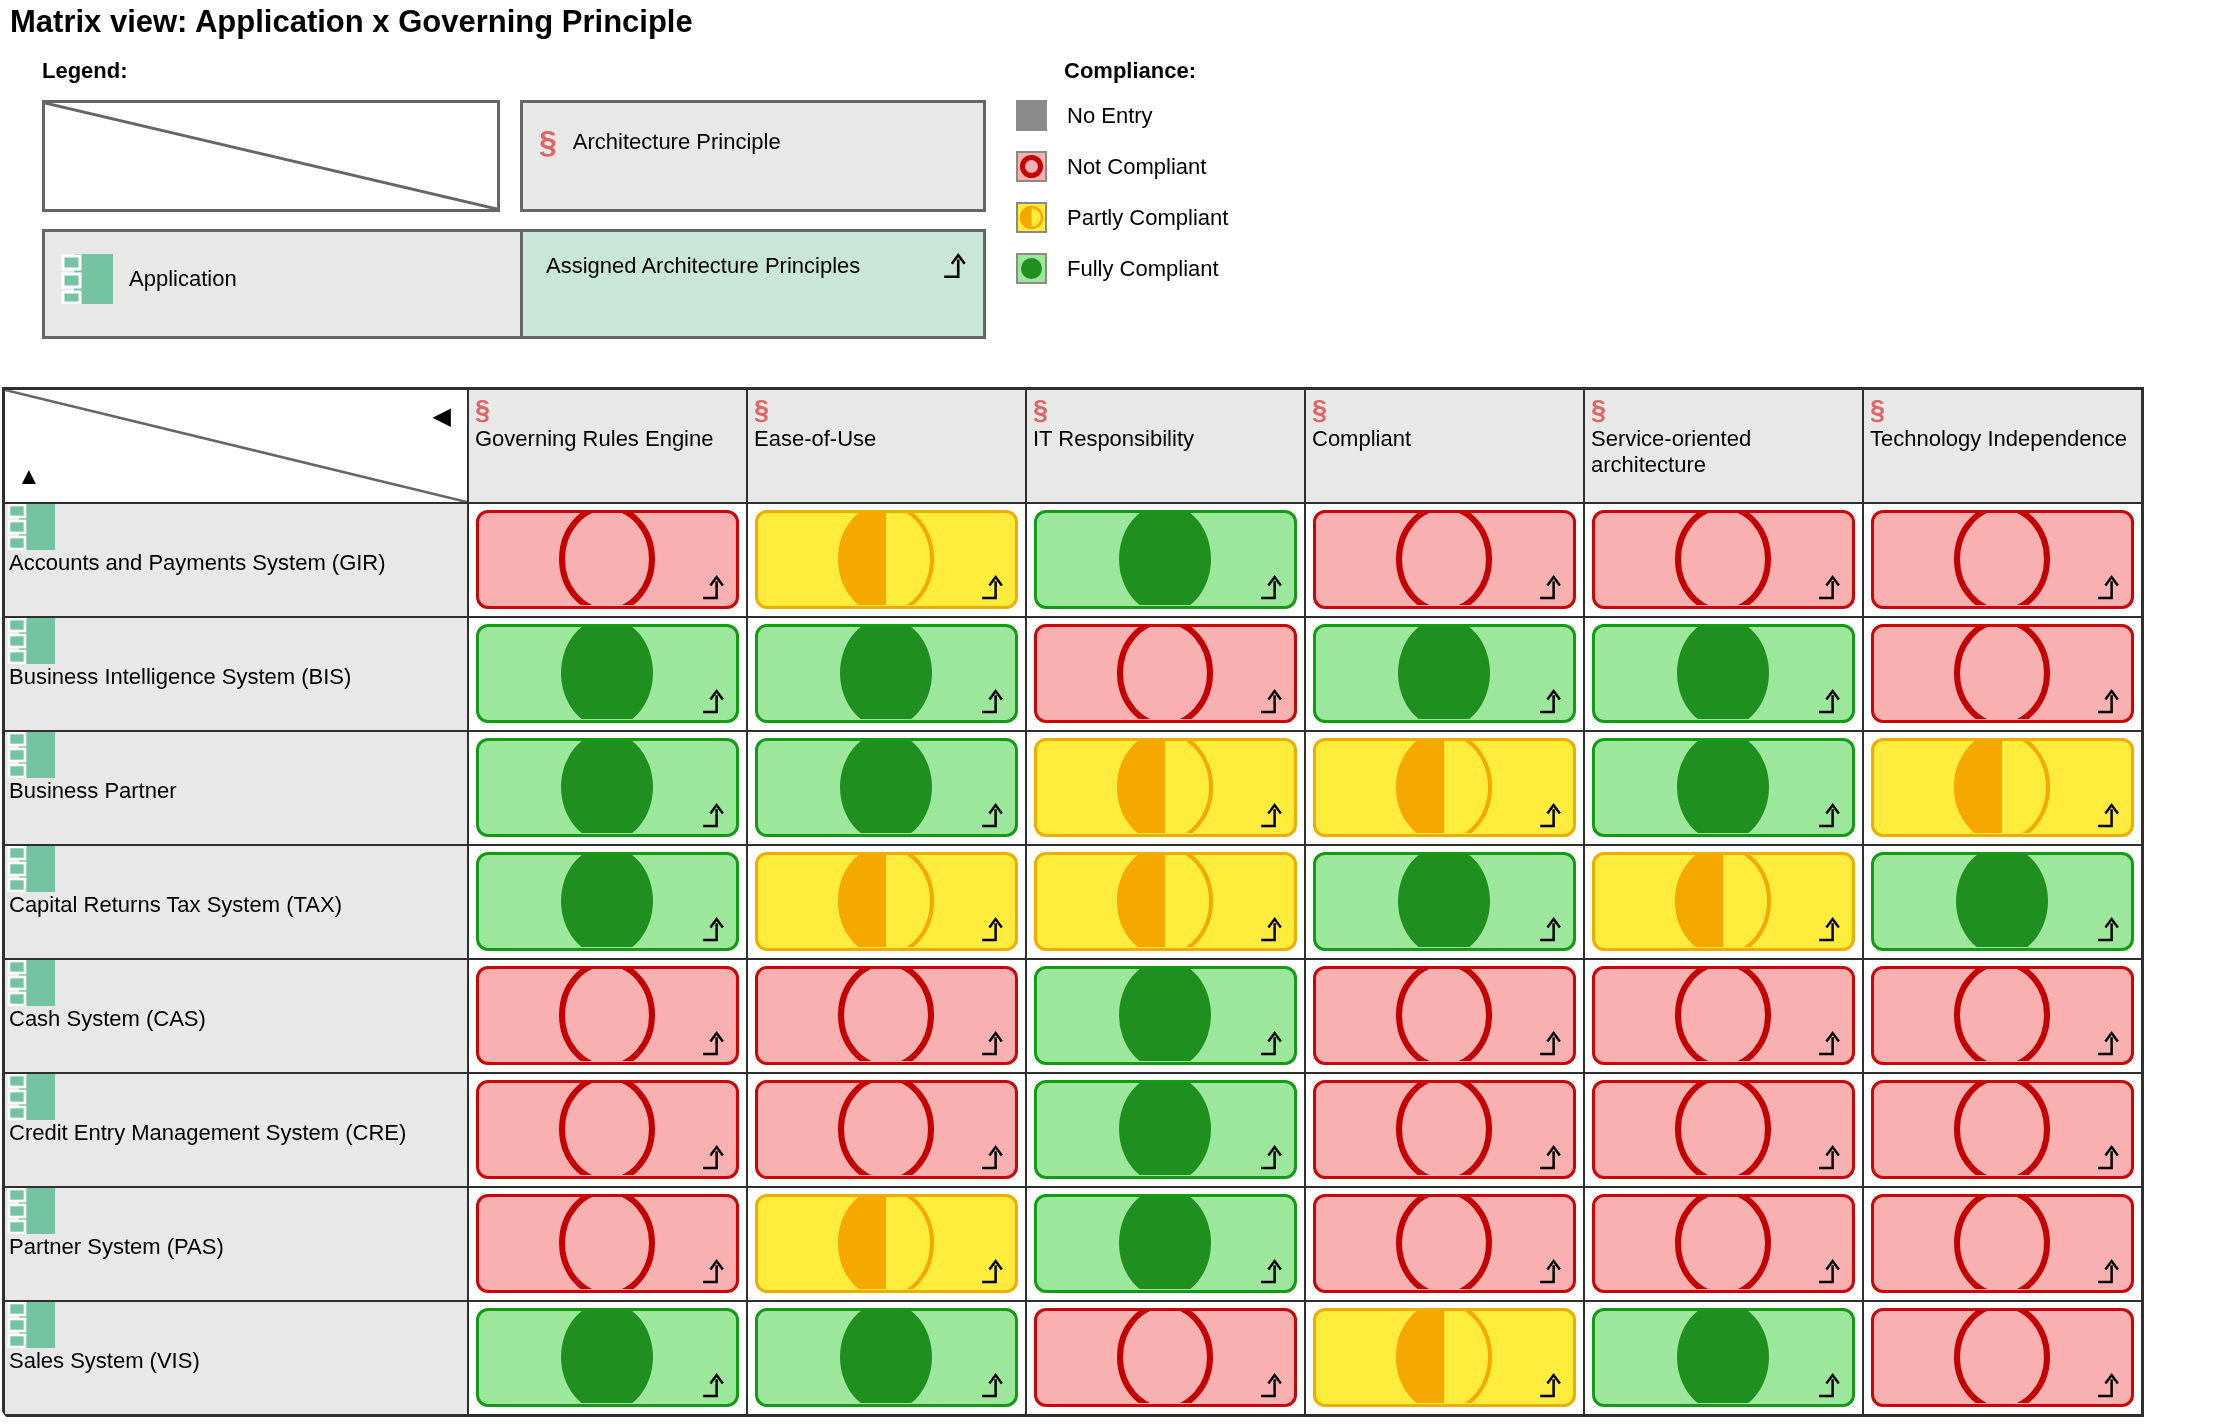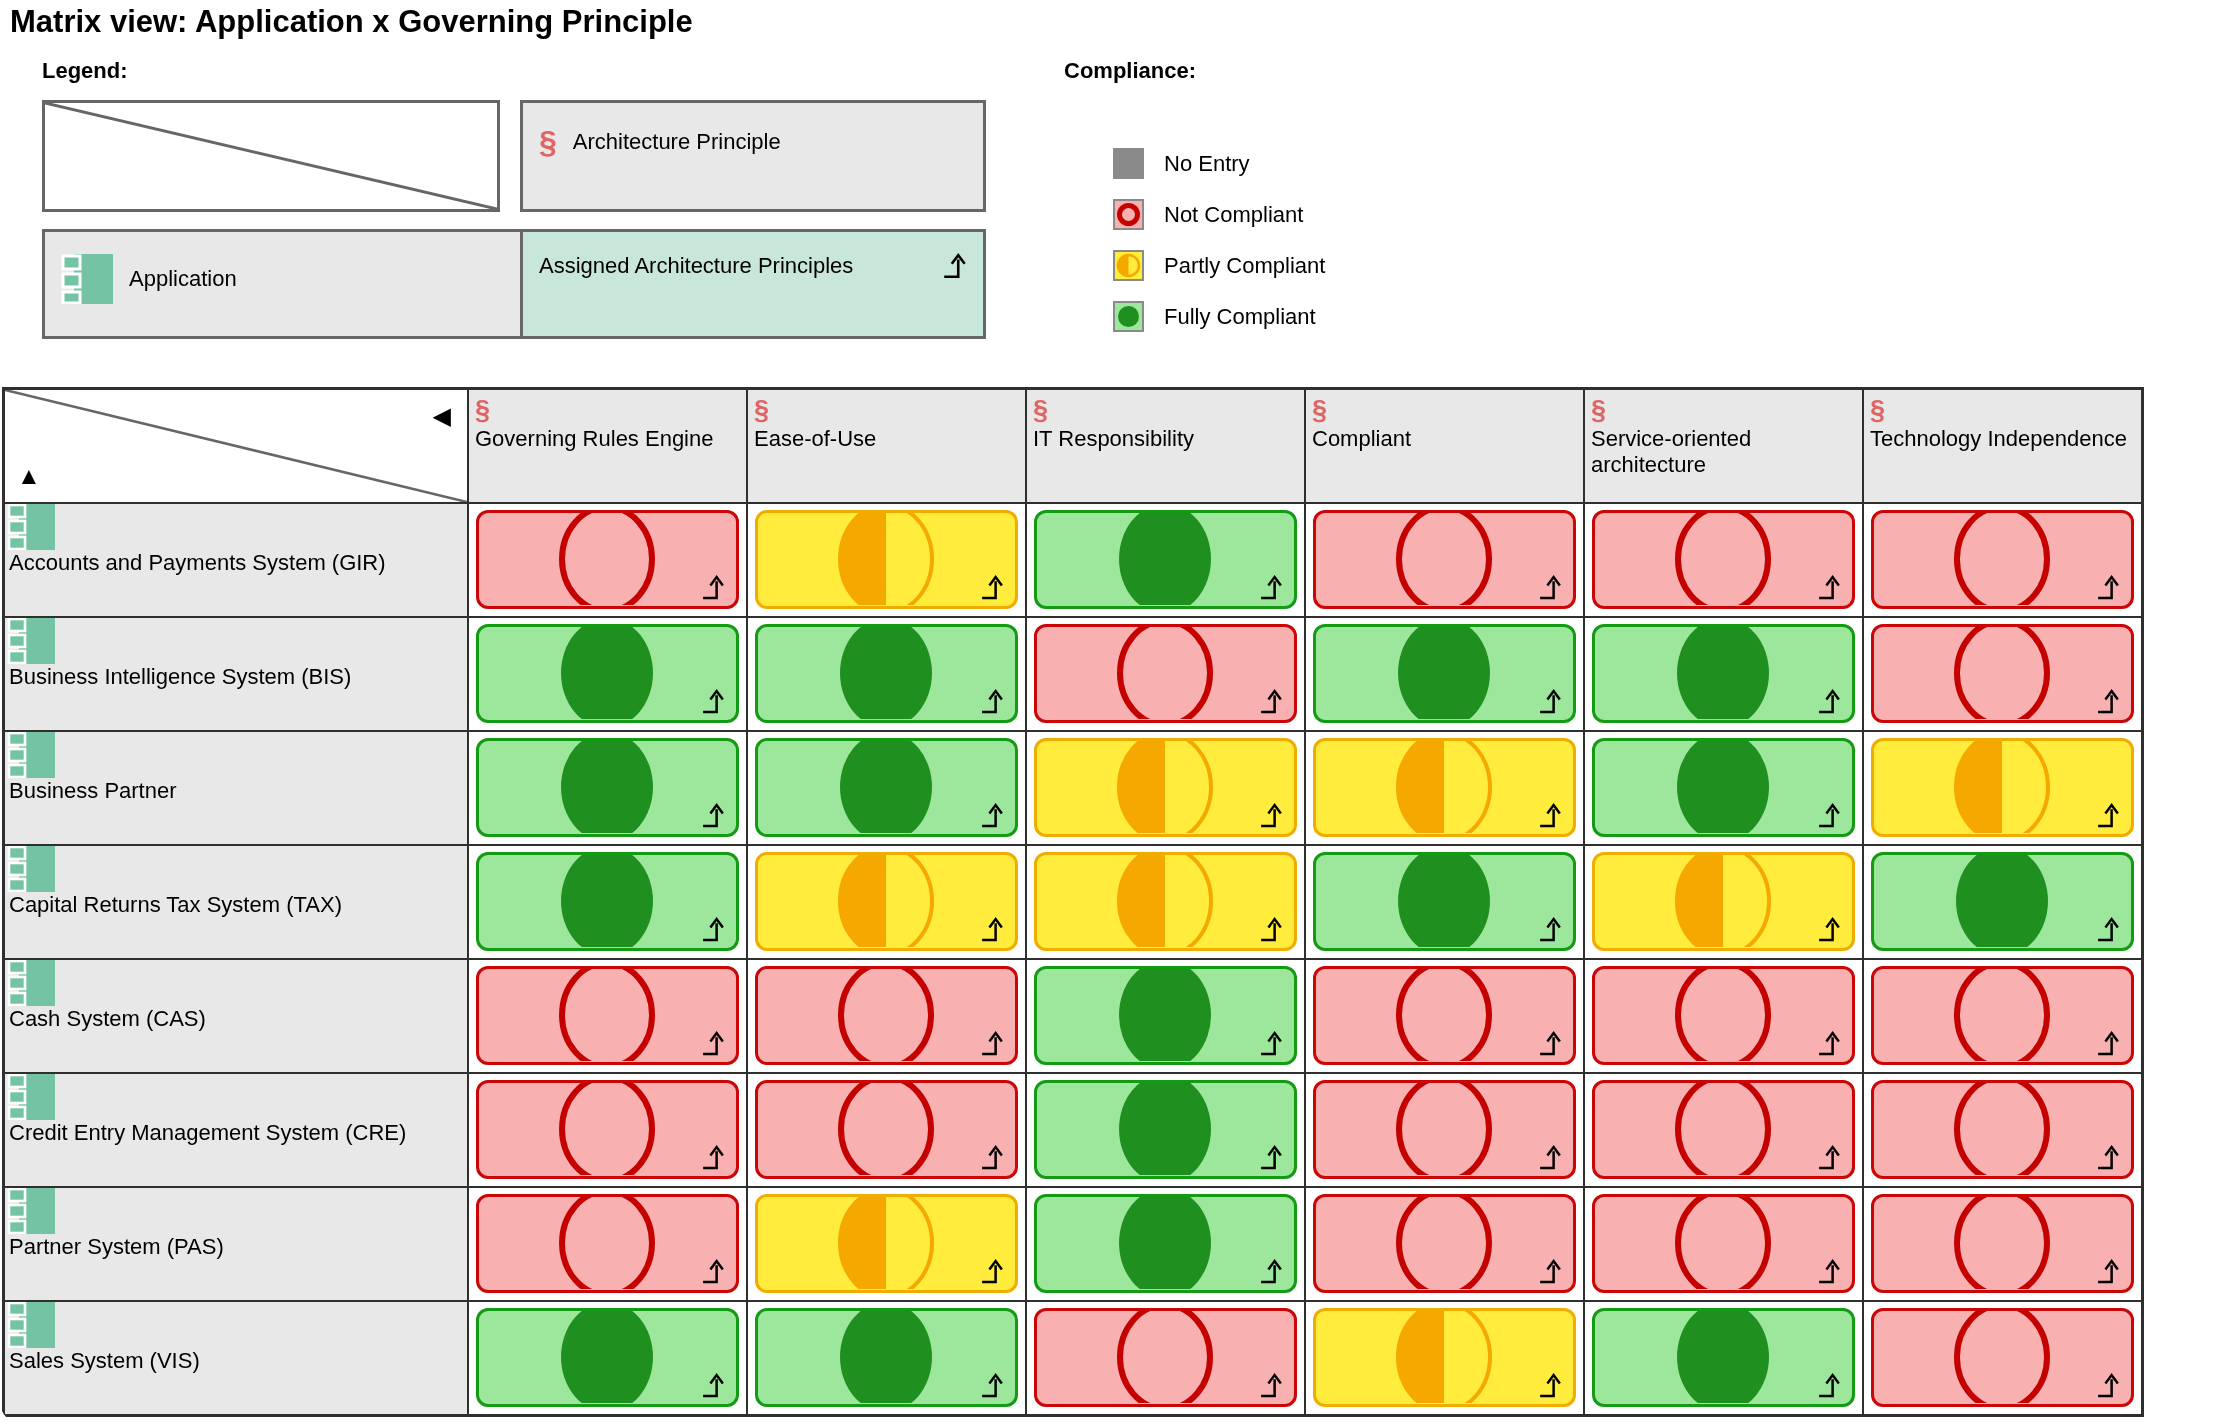--- a/index.html
+++ b/index.html
@@ -4,30 +4,30 @@
 <style>
   html,body{margin:0;padding:0;background:#fff;}
   body{font-family:"Liberation Sans",sans-serif;color:#000;}
   #stage{position:relative;width:2240px;height:1425px;background:#fff;overflow:hidden;border-radius:24px;}
 
   .page-title{position:absolute;left:10px;top:4px;font-size:31px;font-weight:bold;}
 
   .legend-label{position:absolute;left:42px;top:58px;font-size:22px;font-weight:bold;}
   .lbox{position:absolute;border:3px solid #666;box-sizing:border-box;background:#e8e8e8;}
   .lbox.white{background:#fff;}
-  .lbox.teal{background:var(--assigned-bg);}
+  .lbox.teal{background:var(--assigned-bg);padding-left:7px;}
   .lbox .diag{position:absolute;inset:0;width:100%;height:100%;}
   .lbox-row{display:flex;align-items:center;gap:16px;padding:24px 0 0 16px;}
   .par{color:var(--paragraph-red);font-weight:bold;}
   .par.big{font-size:32px;line-height:30px;}
   .lbox-text{font-size:22px;}
   .assigned-row{display:flex;align-items:center;justify-content:space-between;padding:20px 14px 0 16px;}
 
   .comp-label{position:absolute;left:1064px;top:58px;font-size:22px;font-weight:bold;}
-  .comp-list{position:absolute;left:1113px;top:100px;margin-top:48px;}
+  .comp-list{position:absolute;left:1016px;top:100px;}
   .comp-item{display:flex;align-items:center;gap:20px;margin-bottom:20px;height:31px;}
   .comp-icon{width:31px;height:31px;box-sizing:border-box;border:2px solid #8a8a8a;position:relative;flex:0 0 auto;}
   .comp-icon svg{position:absolute;inset:0;}
   .comp-text{font-size:22px;}
 
   #matrix-grid{position:absolute;left:2px;top:387px;display:grid;
     grid-template-columns:462px repeat(6,277px);grid-auto-rows:112px;
     border:3px solid #2f2f2f;background:#2f2f2f;grid-gap:2px;}
   .cell{background:#fff;position:relative;box-sizing:border-box;overflow:hidden;}
   .cell.corner{background:#fff;}

